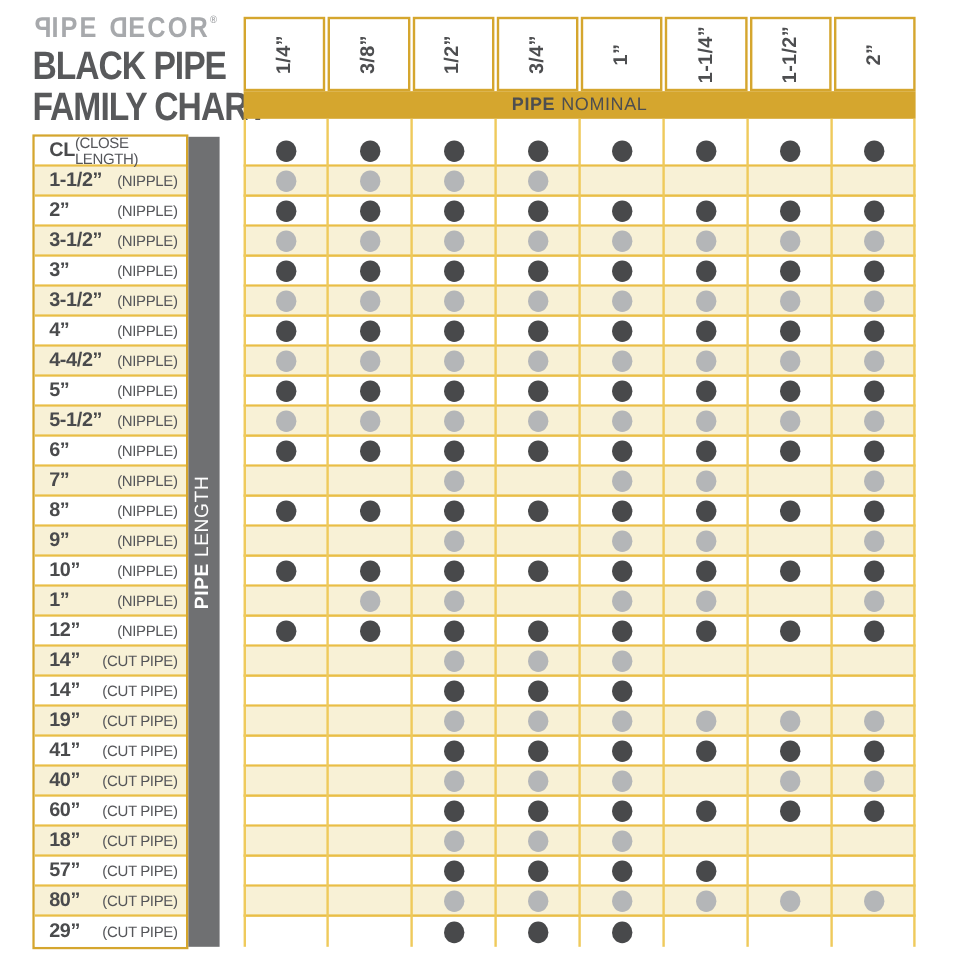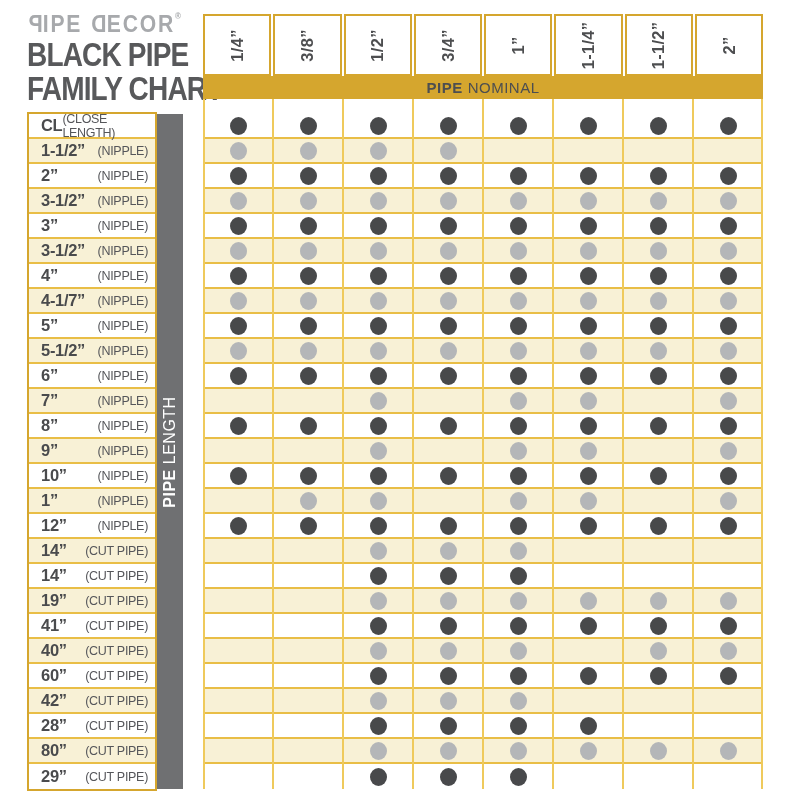--- a/index.html
+++ b/index.html
@@ -121,21 +121,21 @@
       </div>
       <div class="lrow cream">
         <span class="sz">3-1/2”</span>
         <span class="nt">(NIPPLE)</span>
       </div>
       <div class="lrow">
         <span class="sz">4”</span>
         <span class="nt">(NIPPLE)</span>
       </div>
       <div class="lrow cream">
-        <span class="sz">4-1/7”</span>
+        <span class="sz">4-4/2”</span>
         <span class="nt">(NIPPLE)</span>
       </div>
       <div class="lrow">
         <span class="sz">5”</span>
         <span class="nt">(NIPPLE)</span>
       </div>
       <div class="lrow cream">
         <span class="sz">5-1/2”</span>
         <span class="nt">(NIPPLE)</span>
       </div>
@@ -185,25 +185,25 @@
       </div>
       <div class="lrow cream">
         <span class="sz">40”</span>
         <span class="nt">(CUT PIPE)</span>
       </div>
       <div class="lrow">
         <span class="sz">60”</span>
         <span class="nt">(CUT PIPE)</span>
       </div>
       <div class="lrow cream">
-        <span class="sz">42”</span>
-        <span class="nt">(CUT PIPE)</span>
-      </div>
-      <div class="lrow">
-        <span class="sz">28”</span>
+        <span class="sz">18”</span>
+        <span class="nt">(CUT PIPE)</span>
+      </div>
+      <div class="lrow">
+        <span class="sz">57”</span>
         <span class="nt">(CUT PIPE)</span>
       </div>
       <div class="lrow cream">
         <span class="sz">80”</span>
         <span class="nt">(CUT PIPE)</span>
       </div>
       <div class="lrow">
         <span class="sz">29”</span>
         <span class="nt">(CUT PIPE)</span>
       </div>

